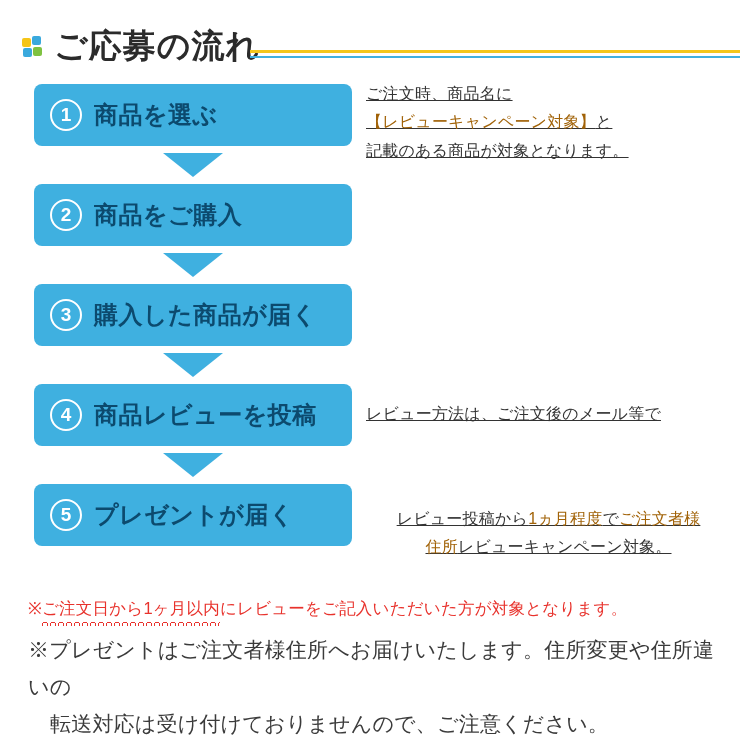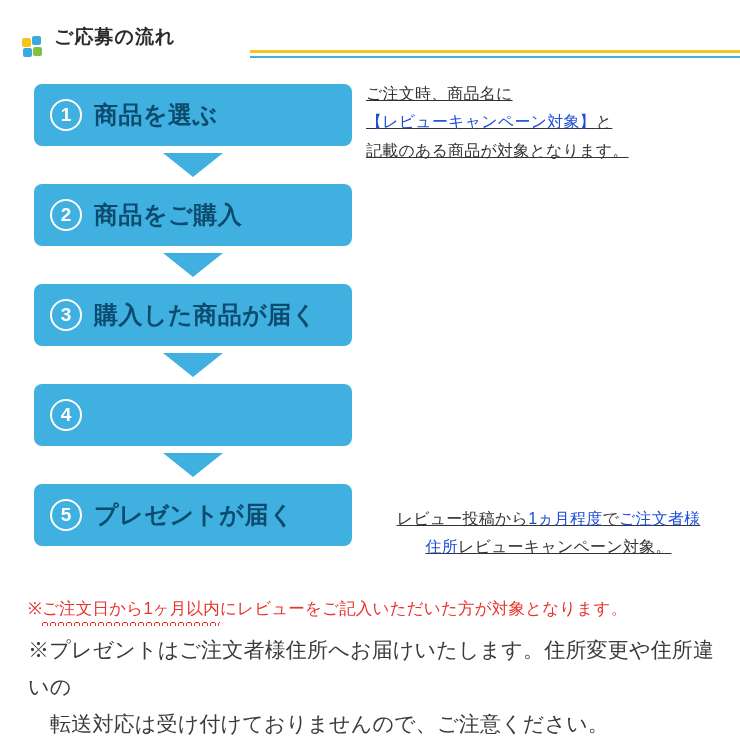--- a/index.html
+++ b/index.html
@@ -44,21 +44,21 @@
     display: block;
   }
   .header-mark i.d1 { left: 0px;  top: 2px;  background: #f5c518; }
   .header-mark i.d2 { left: 10px; top: 0px;  background: #3aa9dd; }
   .header-mark i.d3 { left: 1px;  top: 12px; background: #3aa9dd; }
   .header-mark i.d4 { left: 11px; top: 11px; background: #7fc241; }
   .header-title {
     position: absolute;
     left: 32px;
     top: 0px;
-    font-size: 19px;
+    font-size: 33px;
     font-weight: bold;
     color: #2b2b2b;
     letter-spacing: 1px;
     white-space: nowrap;
   }
   .header-rule {
     position: absolute;
     left: 228px;
     top: 26px;
     width: 492px;
@@ -137,21 +137,21 @@
 
   
   .note {
     position: absolute;
     font-size: 16px;
     line-height: 1.78;
     color: #333333;
     letter-spacing: 0.2px;
     text-decoration: underline;
   }
-  .note .hl { color: #1d4ed8; }
+  .note .hl { color: #a16207; }
   .note-1 { left: 366px; top: 80px;  width: 360px; }
   .note-2 { left: 366px; top: 400px; width: 360px; }
   .note-3 { left: 366px; top: 505px; width: 365px; text-align: center; }
 
   
   .notice-red {
     position: absolute;
     left: 28px;
     top: 596px;
     width: 700px;
@@ -230,39 +230,41 @@
     <div class="step">
       <div class="step-num">3</div>
       <div class="step-label">購入した商品が届く</div>
     </div>
     <div class="arrow">
         <span></span>
       </div>
 
     <div class="step">
       <div class="step-num">4</div>
+      <div class="step-label">商品レビューを投稿</div>
     </div>
     <div class="arrow">
         <span></span>
       </div>
 
     <div class="step">
       <div class="step-num">5</div>
       <div class="step-label">プレゼントが届く</div>
     </div>
 
   </div>
 
   <div class="note note-1">
     <div>ご注文時、商品名に</div>
     <div><span class="hl">【レビューキャンペーン対象】</span><span>と</span></div>
     <div>記載のある商品が対象となります。</div>
   </div>
 
   <div class="note note-2">
+    <div>レビュー方法は、ご注文後のメール等で</div>
   </div>
 
   <div class="note note-3">
     <div><span>レビュー投稿から</span><span class="hl">1ヵ月程度</span><span>で</span><span class="hl">ご注文者様</span></div>
     <div><span class="hl">住所</span><span>レビューキャンペーン対象。</span></div>
   </div>
 
   <div class="notice-red">
     <span>※</span><span class="wavy">ご注文日から1ヶ月以内</span><span>にレビューをご記入いただいた方が対象となります。</span>
   </div>

